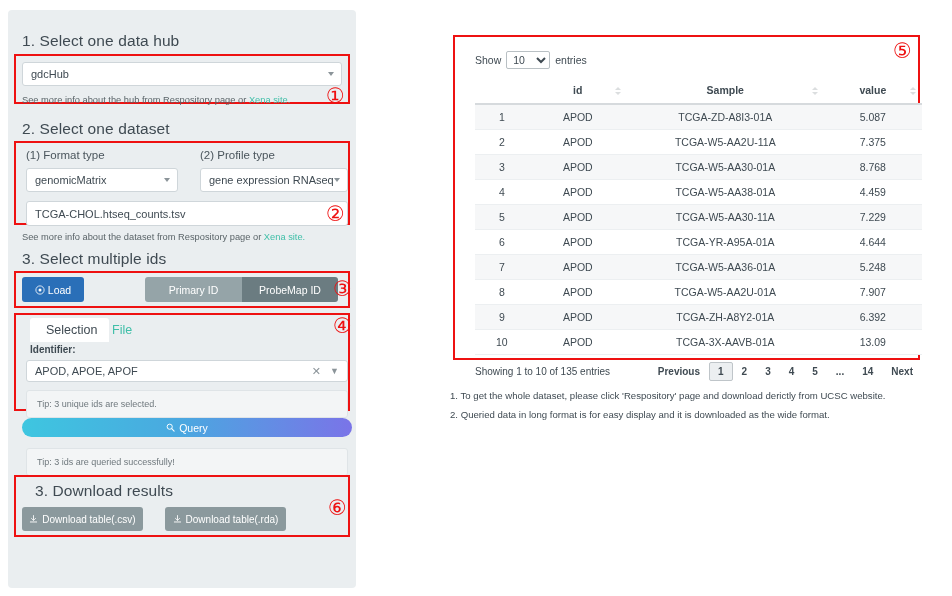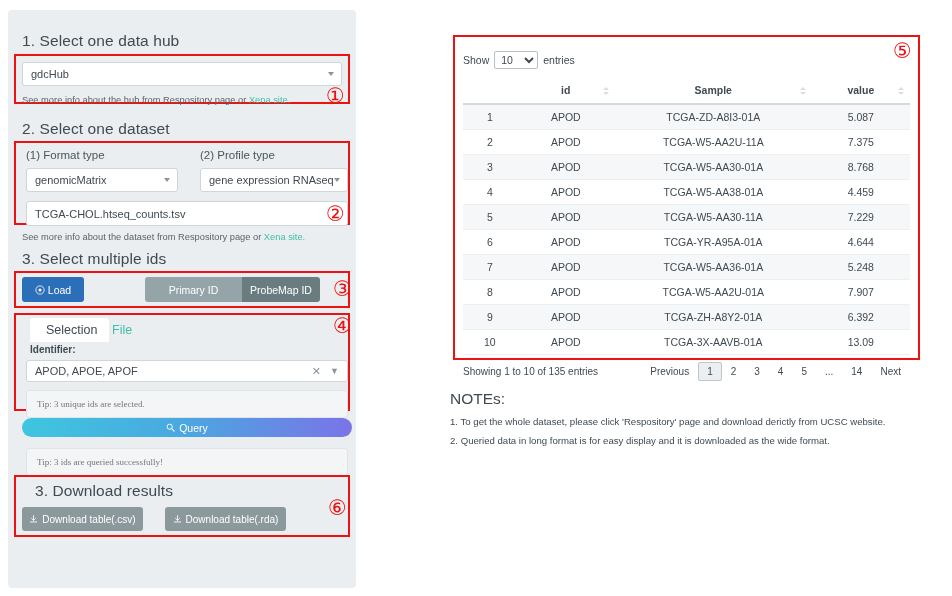--- a/index.html
+++ b/index.html
@@ -38,52 +38,52 @@
   }
   .helper{
     position:absolute;font-size:9.3px;color:#5a6468;
   }
   .helper a{color:#3fbfa8;text-decoration:none;}
   .sublabel{position:absolute;font-size:11.5px;color:#4a555c;}
   .tipbox{
     position:absolute;box-sizing:border-box;background:#f3f5f6;
     border:1px solid #dfe4e7;border-radius:3px;height:28px;
     display:flex;align-items:center;padding:0 10px;
-    font-family:Liberation Serif, serif;font-size:9px;color:#6f787d;
+    font-family:Liberation Sans, sans-serif;font-size:9px;color:#6f787d;
   }
   .btn{
     box-sizing:border-box;border:none;border-radius:3px;cursor:pointer;
     display:flex;align-items:center;justify-content:center;
     font-size:10.5px;color:#fff;position:absolute;
     font-family:"Liberation Sans", sans-serif;
   }
   #load-button{background:#2a6fb8;left:14px;top:267px;width:62px;height:25px;gap:3px;}
   #primary-id-button{background:#95a4a8;left:137px;top:267px;width:97px;height:25px;
     border-radius:3px 0 0 3px;}
-  #probemap-id-button{background:#6b7c81;left:234px;top:267px;width:78px;height:25px;
+  #probemap-id-button{background:#6b7c81;left:234px;top:267px;width:96px;height:25px;
     border-radius:0 3px 3px 0;}
   #query-button{
     left:14px;top:408px;width:330px;height:19px;border-radius:10px;
     background:linear-gradient(90deg,#3ec6e0 0%,#4aa8e0 48%,#7a74e8 100%);
     gap:4px;font-size:10.5px;
   }
   .dl-btn{
     background:#8b999d;width:121px;height:24px;gap:4px;font-size:10px;
     border-radius:3px;
   }
   
   .tab{
     position:absolute;font-size:12.5px;padding:5px 12px 5px 12px;
   }
   #tab-selection{left:22px;top:308px;background:#fff;color:#3f4a52;
     border-radius:3px 3px 0 0;padding-left:16px;}
   #tab-file{left:92px;top:308px;color:#3fbfa8;background:transparent;}
   
   #table-panel{position:absolute;left:453px;top:35px;width:467px;height:325px;}
-  #table-inner{position:absolute;left:10px;top:14px;width:447px;}
+  #table-inner{position:absolute;left:22px;top:14px;width:447px;}
   .dt-top{display:flex;align-items:center;justify-content:space-between;
     font-size:10.5px;color:#3f4a52;height:22px;}
   .dt-len{display:flex;align-items:center;gap:5px;}
   select.len-select{
     font-family:"Liberation Sans", sans-serif;font-size:10.5px;
     border:1px solid #b9c0c4;border-radius:2px;padding:1px 2px;
     background:#fff;color:#3f4a52;height:18px;
   }
   .dt-search{display:flex;align-items:center;gap:4px;}
   .dt-search input{
@@ -106,21 +106,21 @@
     display:flex;flex-direction:column;gap:2px;opacity:.35;
   }
   .sortgl i{display:block;width:0;height:0;border-left:3px solid transparent;
     border-right:3px solid transparent;}
   .sortgl i.up{border-bottom:3.5px solid #9aa2a6;}
   .sortgl i.dn{border-top:3.5px solid #9aa2a6;}
   .dt-bottom{
     display:flex;align-items:center;justify-content:space-between;
     font-size:10px;color:#3f4a52;margin-top:7px;
   }
-  .pager{display:flex;align-items:center;gap:0px;}
+  .pager{display:flex;align-items:center;gap:0px;font-weight:bold;}
   .pager span{padding:3px 9px;cursor:pointer;font-size:10px;}
   .pager span.cur{
     border:1px solid #bfc5c9;background:#eceff1;border-radius:2px;padding:3px 8px;
   }
   #notes{position:absolute;left:450px;top:390px;width:470px;}
   #notes h3{margin:0 0 8px 0;font-size:15.5px;font-weight:400;color:#3f4a52;}
   #notes p{margin:0 0 7px 0;font-size:9.6px;color:#3f4a52;line-height:1.2;}
   .ico{display:inline-block;vertical-align:middle;}
 </style>
 </head>
@@ -330,16 +330,15 @@
           <span>5</span>
           <span>...</span>
           <span>14</span>
           <span>Next</span>
         </div>
     </div>
   </div>
 </div>
 
 <div id="notes">
-  <h3>NOTEs:</h3>
   <p>1. To get the whole dataset, please click 'Respository' page and download derictly from UCSC website.</p>
   <p>2. Queried data in long format is for easy display and it is downloaded as the wide format.</p>
 </div>
 
 </body></html>

